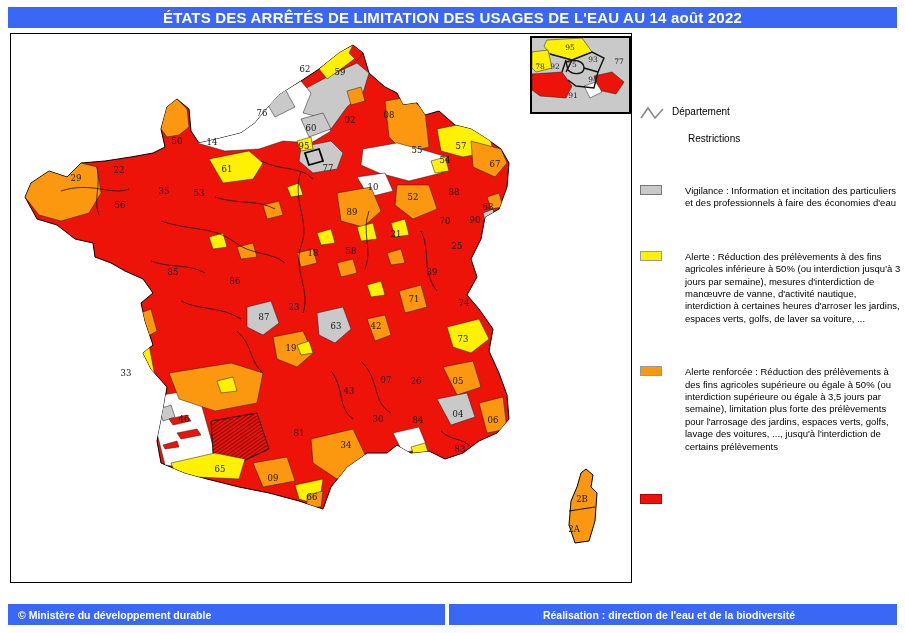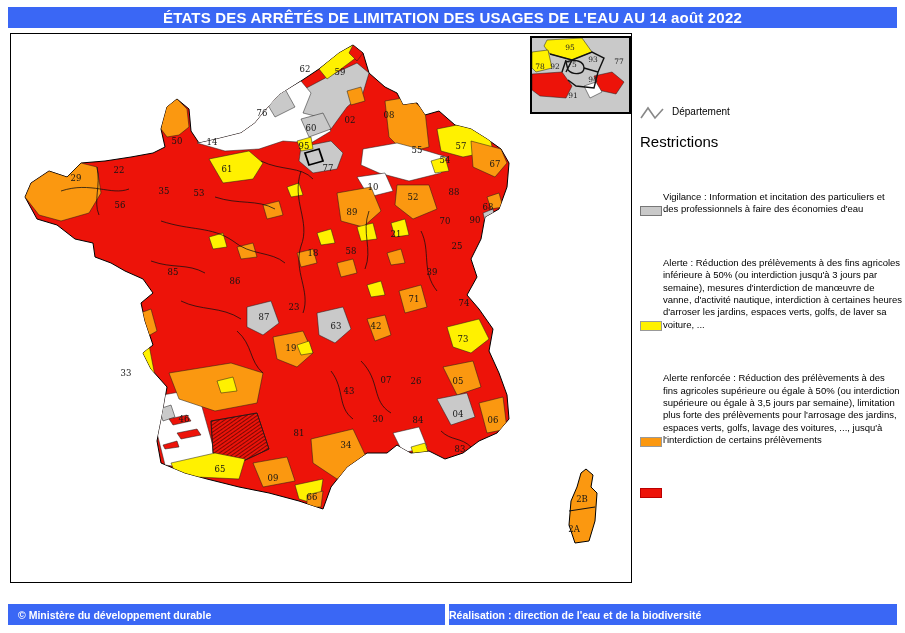--- a/index.html
+++ b/index.html
@@ -1,29 +1,29 @@
 <!DOCTYPE html>
 <html style="--blue: #3A67F5; --vig: #C9C9C9; --al: #FFF100; --ar: #FB9810; --cr: #ED1309;"><head>
 <meta charset="utf-8">
 <style>
   html,body{margin:0;padding:0;background:#fff;}
   body{width:905px;height:633px;position:relative;font-family:"Liberation Sans",sans-serif;overflow:hidden;}
   .bar{position:absolute;background:var(--blue);color:#fff;font-weight:bold;display:flex;align-items:center;}
   #title-bar{left:8px;top:7px;width:889px;height:21px;justify-content:center;font-size:15px;letter-spacing:.2px;}
   #footer-left{left:8px;top:604px;width:437px;height:21px;font-size:10.5px;padding-left:10px;box-sizing:border-box;}
-  #footer-right{left:449px;top:604px;width:448px;height:21px;font-size:10.5px;justify-content:flex-start;padding-right:8px;box-sizing:border-box;}
+  #footer-right{left:449px;top:604px;width:448px;height:21px;font-size:10.5px;justify-content:center;padding-right:8px;box-sizing:border-box;}
   #map-panel{position:absolute;left:10px;top:33px;width:622px;height:550px;border:1px solid #000;background:#fff;box-sizing:border-box;}
   #map-svg{position:absolute;left:0;top:0;width:620px;height:548px;}
   #inset{position:absolute;left:519px;top:2px;width:97px;height:74px;border:2px solid #000;background:var(--vig);}
   #inset-svg{width:97px;height:74px;display:block;}
   #legend{position:absolute;left:640px;top:106px;width:262px;color:#000;}
   .leg-row{display:flex;align-items:flex-start;gap:8px;margin-bottom:13px;}
   .leg-label{font-size:10px;}
-  #restrictions-label{font-size:15px;margin-bottom:11px;}
-  .leg-item{display:flex;align-items:flex-end;gap:1px;margin-bottom:15px;margin-top:41px;}
+  #restrictions-label{font-size:10px;margin-bottom:11px;margin-left:48px;}
+  .leg-item{display:flex;align-items:flex-start;gap:23px;margin-bottom:15px;margin-top:41px;}
   .swatch{width:22px;height:10px;flex:0 0 22px;border:1px solid #777;box-sizing:border-box;}
   .sw-vig{background:var(--vig);}
   .sw-al{background:var(--al);border-color:#999;}
   .sw-ar{background:var(--ar);border-color:#999;}
   .sw-cr{background:var(--cr);border-color:#b00;}
   .leg-text{font-size:9.5px;line-height:12.4px;flex:1;}
   .f-red{fill:var(--cr);} .f-or{fill:var(--ar);} .f-ye{fill:var(--al);} .f-gr{fill:var(--vig);} .f-wh{fill:#fff;}
   .zone{stroke:#1a1a1a;stroke-width:0.5;}
   .dept-line{fill:none;stroke:#111;stroke-width:0.9;opacity:.85;}
   .map-label{font-family:"DejaVu Serif",serif;font-size:8.5px;fill:#151515;}

